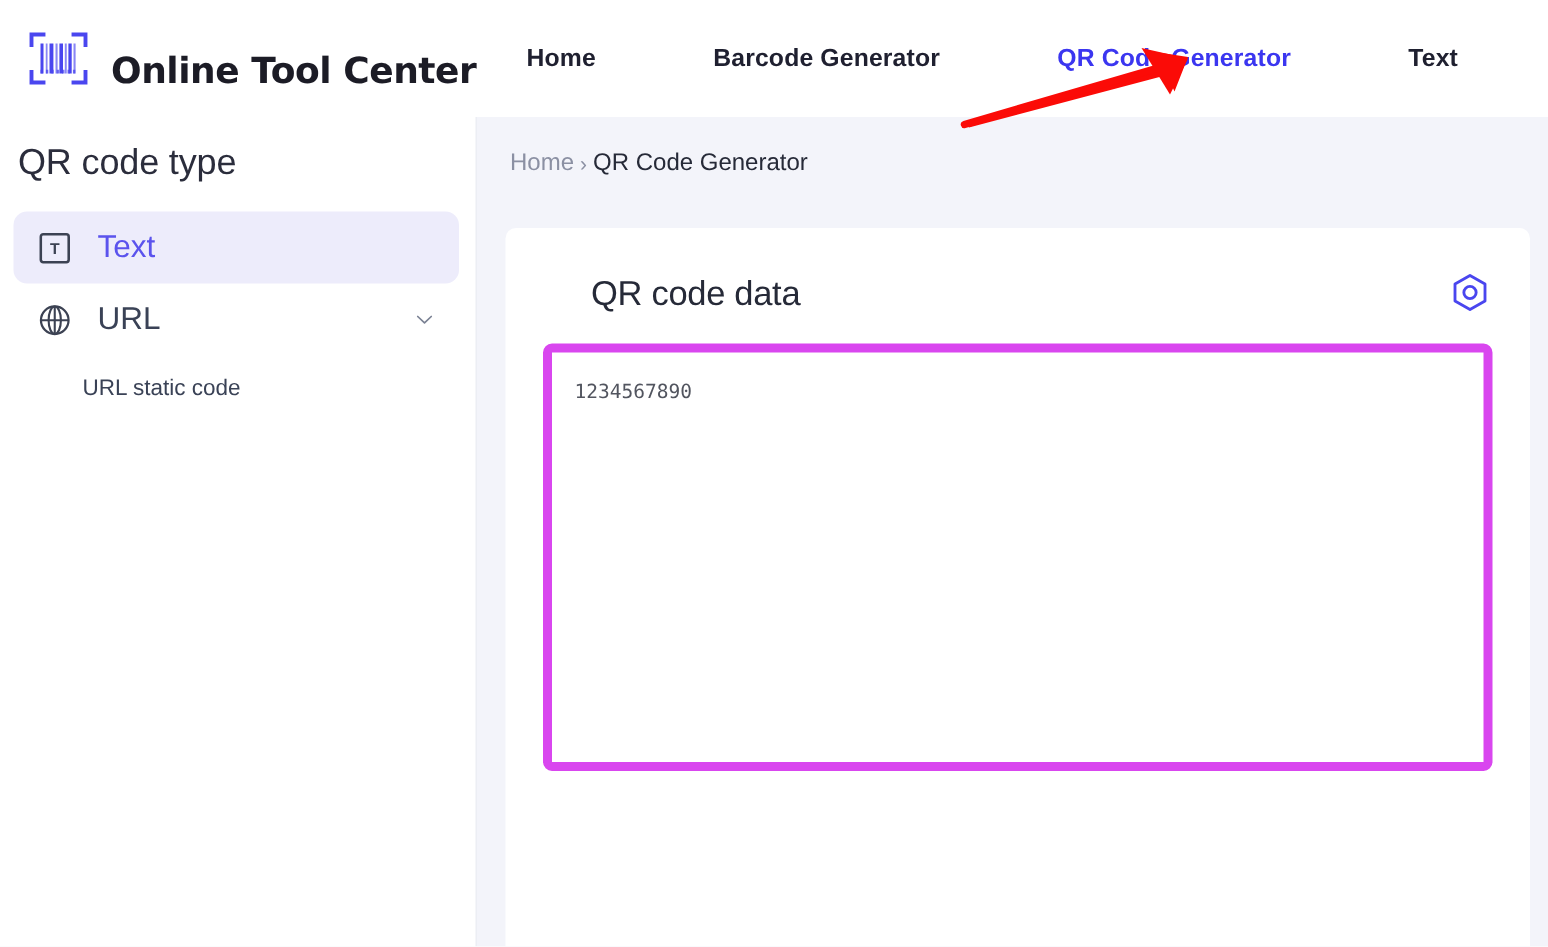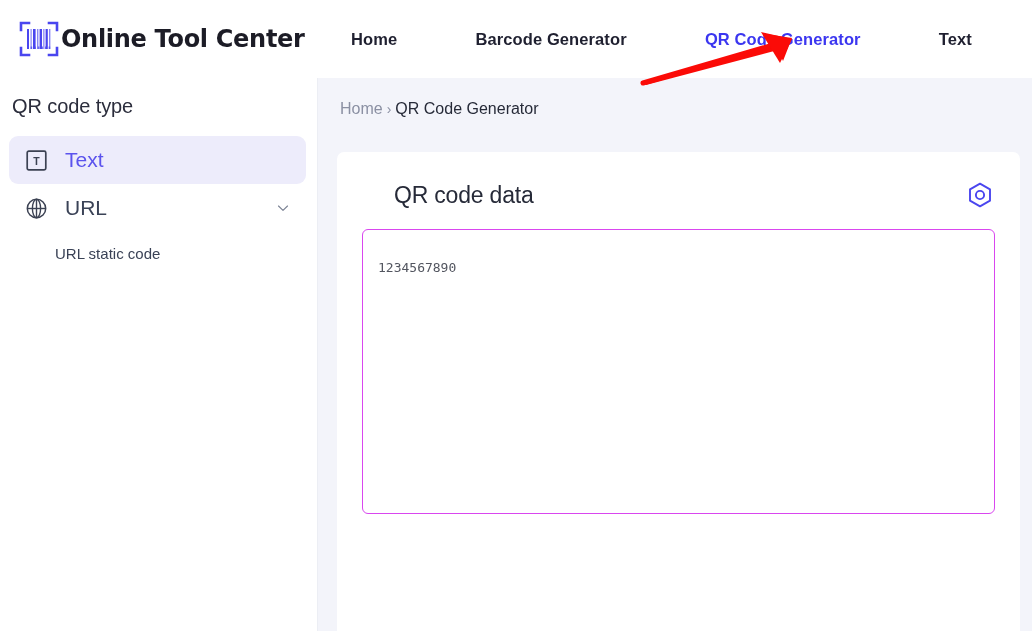--- a/index.html
+++ b/index.html
@@ -28,21 +28,22 @@
     left: 0; top: 0;
     width: 1032px;
     height: 78px;
     background: #ffffff;
     display: flex;
     align-items: center;
     z-index: 5;
   }
   .brand {
     display: flex;
-    align-items: center;
+    align-items: flex-end;
+    gap: 13px;
     margin-left: 17px;
     width: 300px;
   }
   .logo-icon {
     width: 44px;
     height: 44px;
     flex: 0 0 44px;
     position: relative;
   }
   .brand-name {
@@ -93,21 +94,21 @@
 
   .sidebar {
     position: absolute;
     left: 0; top: 0;
     width: 318px;
     height: 553px;
     background: #ffffff;
     border-right: 1px solid #eceef4;
   }
   .sidebar-title {
-    font-size: 20px;
+    font-size: 24px;
     color: #2b2d3c;
     margin: 17px 0 0 12px;
     font-weight: 400;
     letter-spacing: -0.1px;
   }
   .side-list { margin-top: 18px; }
 
   .side-item {
     display: flex;
     align-items: center;
@@ -185,23 +186,23 @@
     margin-left: 32px;
   }
   .settings-icon {
     width: 30px; height: 30px;
     cursor: pointer;
     display: flex; align-items: center; justify-content: center;
   }
   .data-field {
     margin: 19px 25px 0 25px;
     height: 285px;
-    border: 1px solid #d946ef;
+    border: 6px solid #d946ef;
     border-radius: 6px;
-    padding: 30px 15px;
+    padding: 19px 15px;
     background: #fff;
     cursor: text;
   }
   .data-value {
     font-family: "DejaVu Sans Mono", monospace;
     font-size: 13px;
     color: #52555f;
     line-height: 1.3;
     white-space: pre-wrap;
     word-break: break-all;

